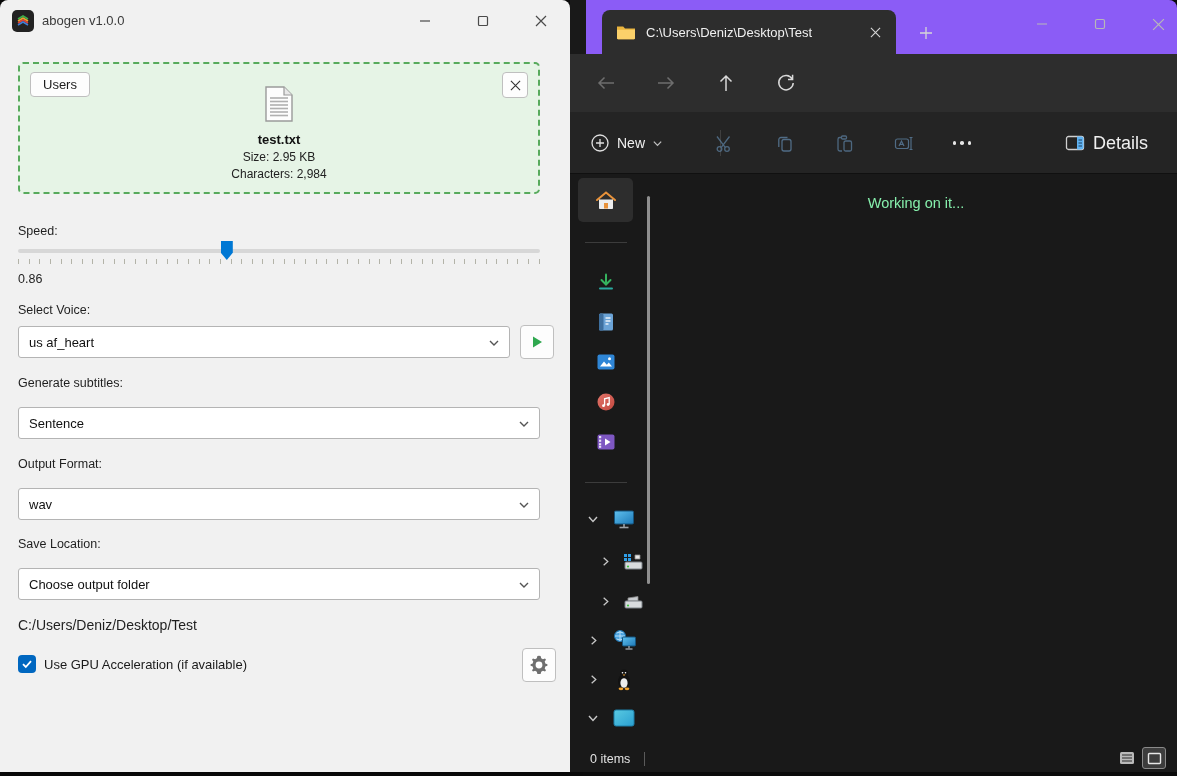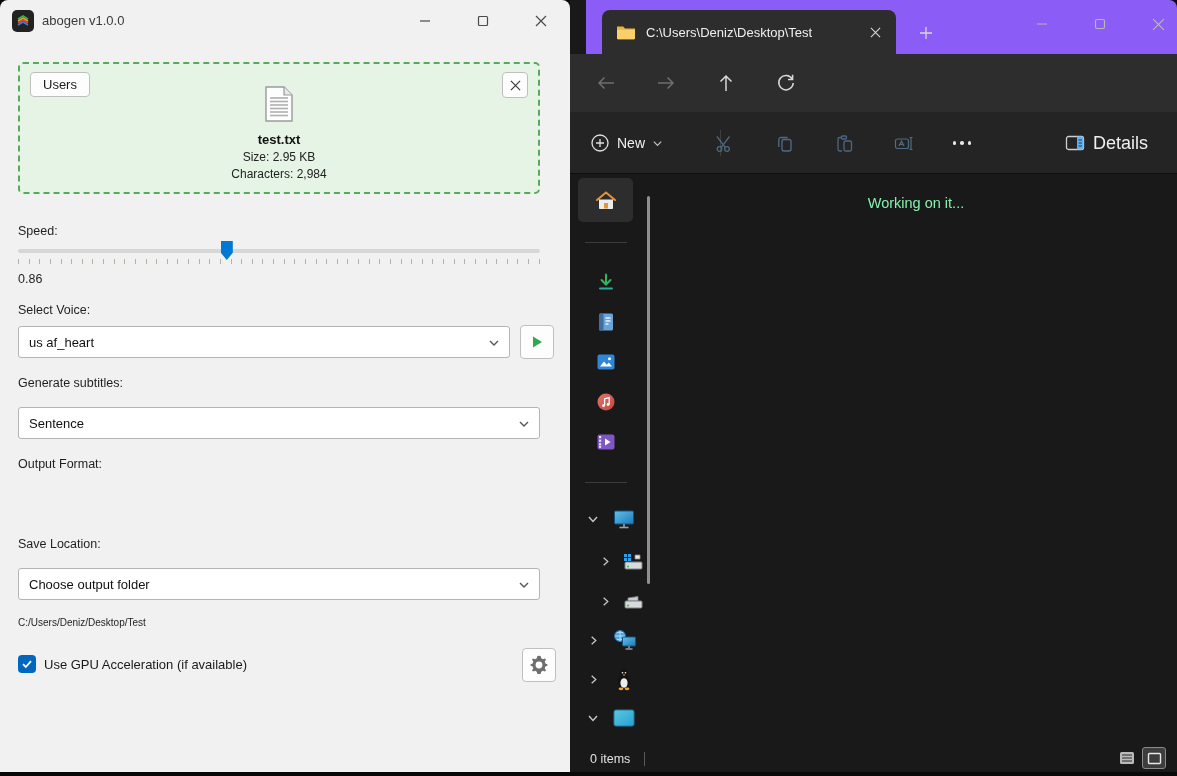--- a/index.html
+++ b/index.html
@@ -35,21 +35,21 @@
   .slider-ticks .tick { width:1px; height:5px; background:#b3b3a8; }
   .speed-value { position:absolute; left:18px; top:272px; font-size:12.5px; color:#1f1f1f; }
 
   .combo { position:absolute; left:18px; height:32px; background:#fff; border:1px solid #b4b4b4; border-radius:3px;
            display:flex; align-items:center; padding:12px 10px; font-size:13px; color:#111; }
   .combo .chev { position:absolute; right:9px; top:10px; }
 
   .sq-btn { position:absolute; width:34px; height:34px; background:#fdfdfd; border:1px solid #bfbfbf; border-radius:4px;
             display:flex; align-items:center; justify-content:center; }
 
-  .path-text { position:absolute; left:18px; top:617px; font-size:10px; color:#1f1f1f; }
+  .path-text { position:absolute; left:18px; top:617px; font-size:14px; color:#1f1f1f; }
 
   .gpu-row { position:absolute; left:18px; top:655px; display:flex; align-items:center; }
   .checkbox { width:18px; height:18px; background:#0067c0; border-radius:4px; display:flex; align-items:center; justify-content:center; }
   .gpu-label { margin-left:8px; font-size:13px; color:#1a1a1a; }
   .start-btn { position:absolute; left:18px; top:700px; width:522px; height:57px; font-size:13px; }
 
   
   .explorer { position:absolute; left:570px; top:0; width:607px; height:772px; background:#191919;
               border-radius:0 8px 0 0; overflow:hidden; }
   .tabstrip { position:absolute; left:16px; top:0; width:100%; height:54px; background:#8b5cf6; border-radius:0 8px 0 0; }
@@ -233,20 +233,28 @@
     <div class="combo" style="top:407px; width:522px;">
       <span>Sentence</span>
       <span class="chev">
         <svg width="12" height="12" viewBox="0 0 12 12" fill="none" stroke="#555" stroke-width="1.4">
             <path d="M2 4 L6 8 L10 4"></path>
           </svg>
       </span>
     </div>
 
     <div class="field-label" style="top:457px;">Output Format:</div>
+    <div class="combo" style="top:488px; width:522px;">
+      <span>wav</span>
+      <span class="chev">
+        <svg width="12" height="12" viewBox="0 0 12 12" fill="none" stroke="#555" stroke-width="1.4">
+            <path d="M2 4 L6 8 L10 4"></path>
+          </svg>
+      </span>
+    </div>
 
     <div class="field-label" style="top:537px;">Save Location:</div>
     <div class="combo" style="top:568px; width:522px;">
       <span>Choose output folder</span>
       <span class="chev">
         <svg width="12" height="12" viewBox="0 0 12 12" fill="none" stroke="#555" stroke-width="1.4">
             <path d="M2 4 L6 8 L10 4"></path>
           </svg>
       </span>
     </div>

